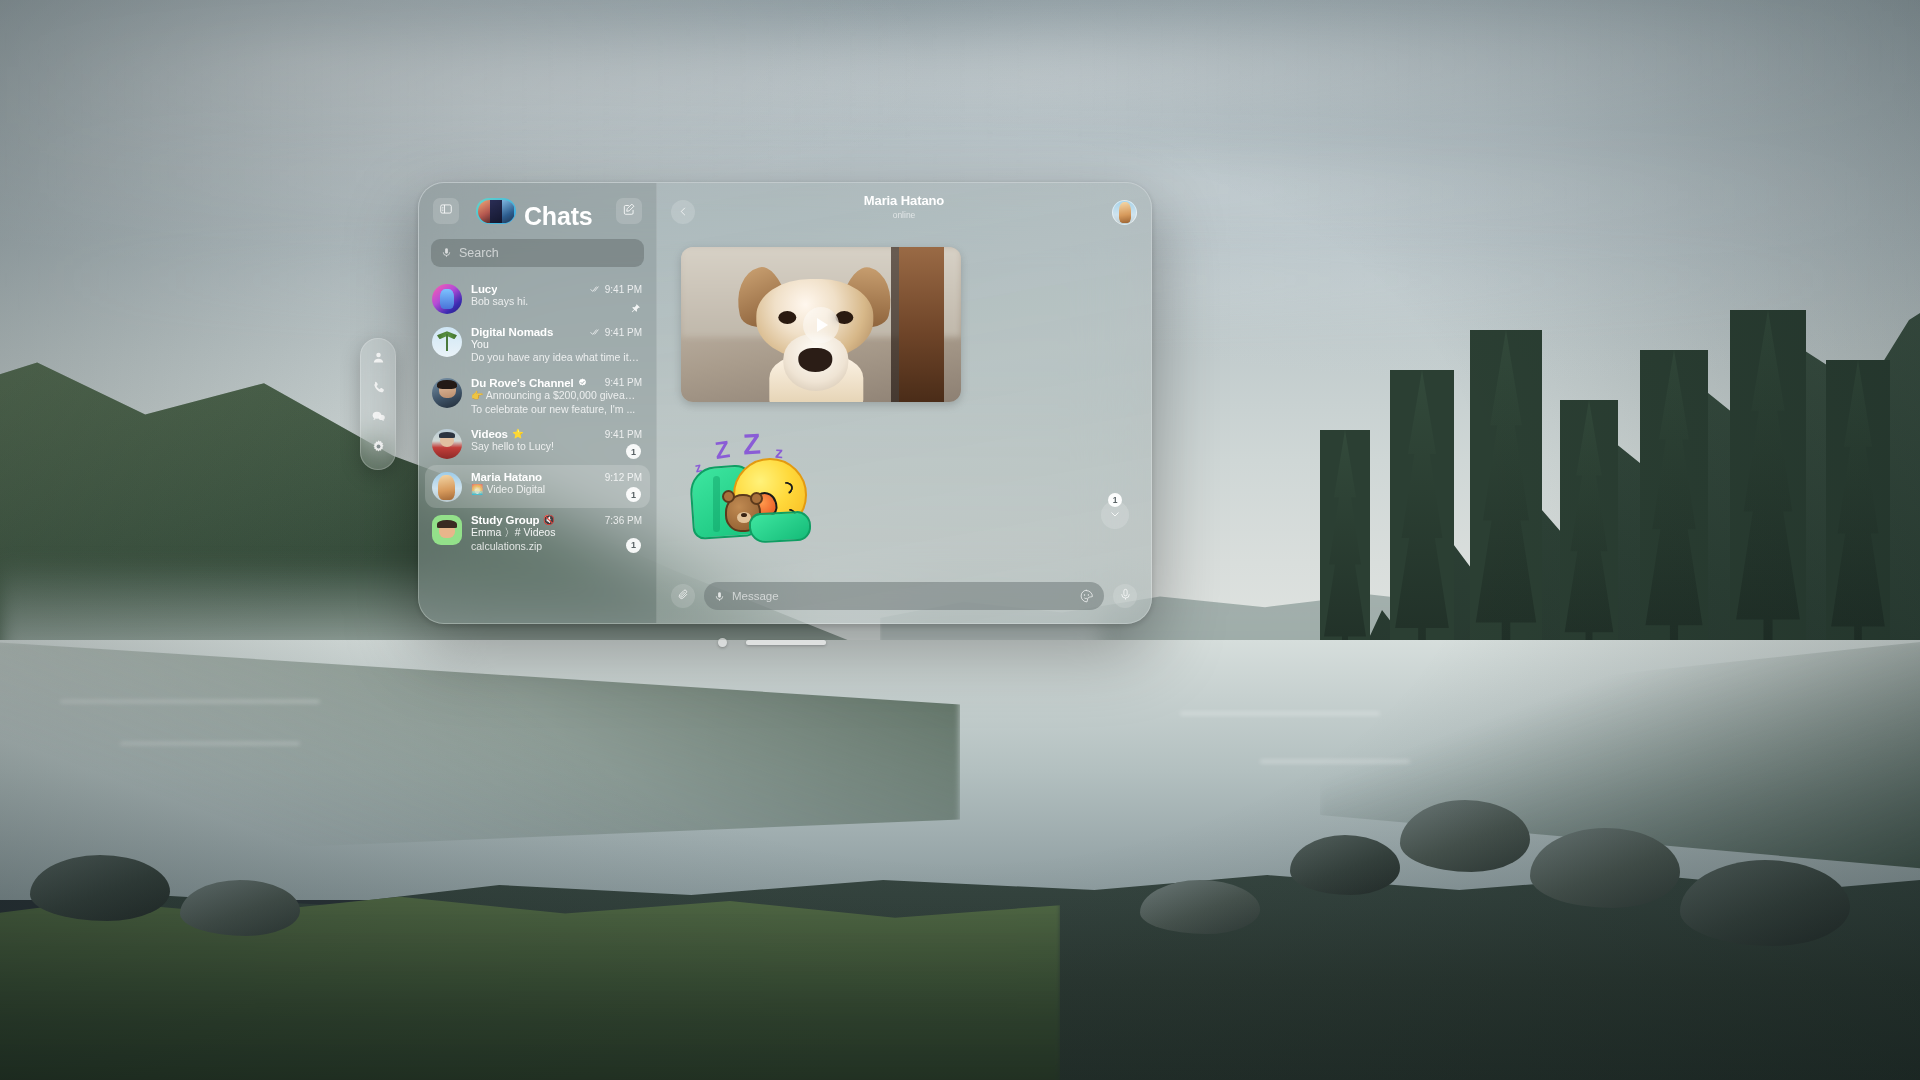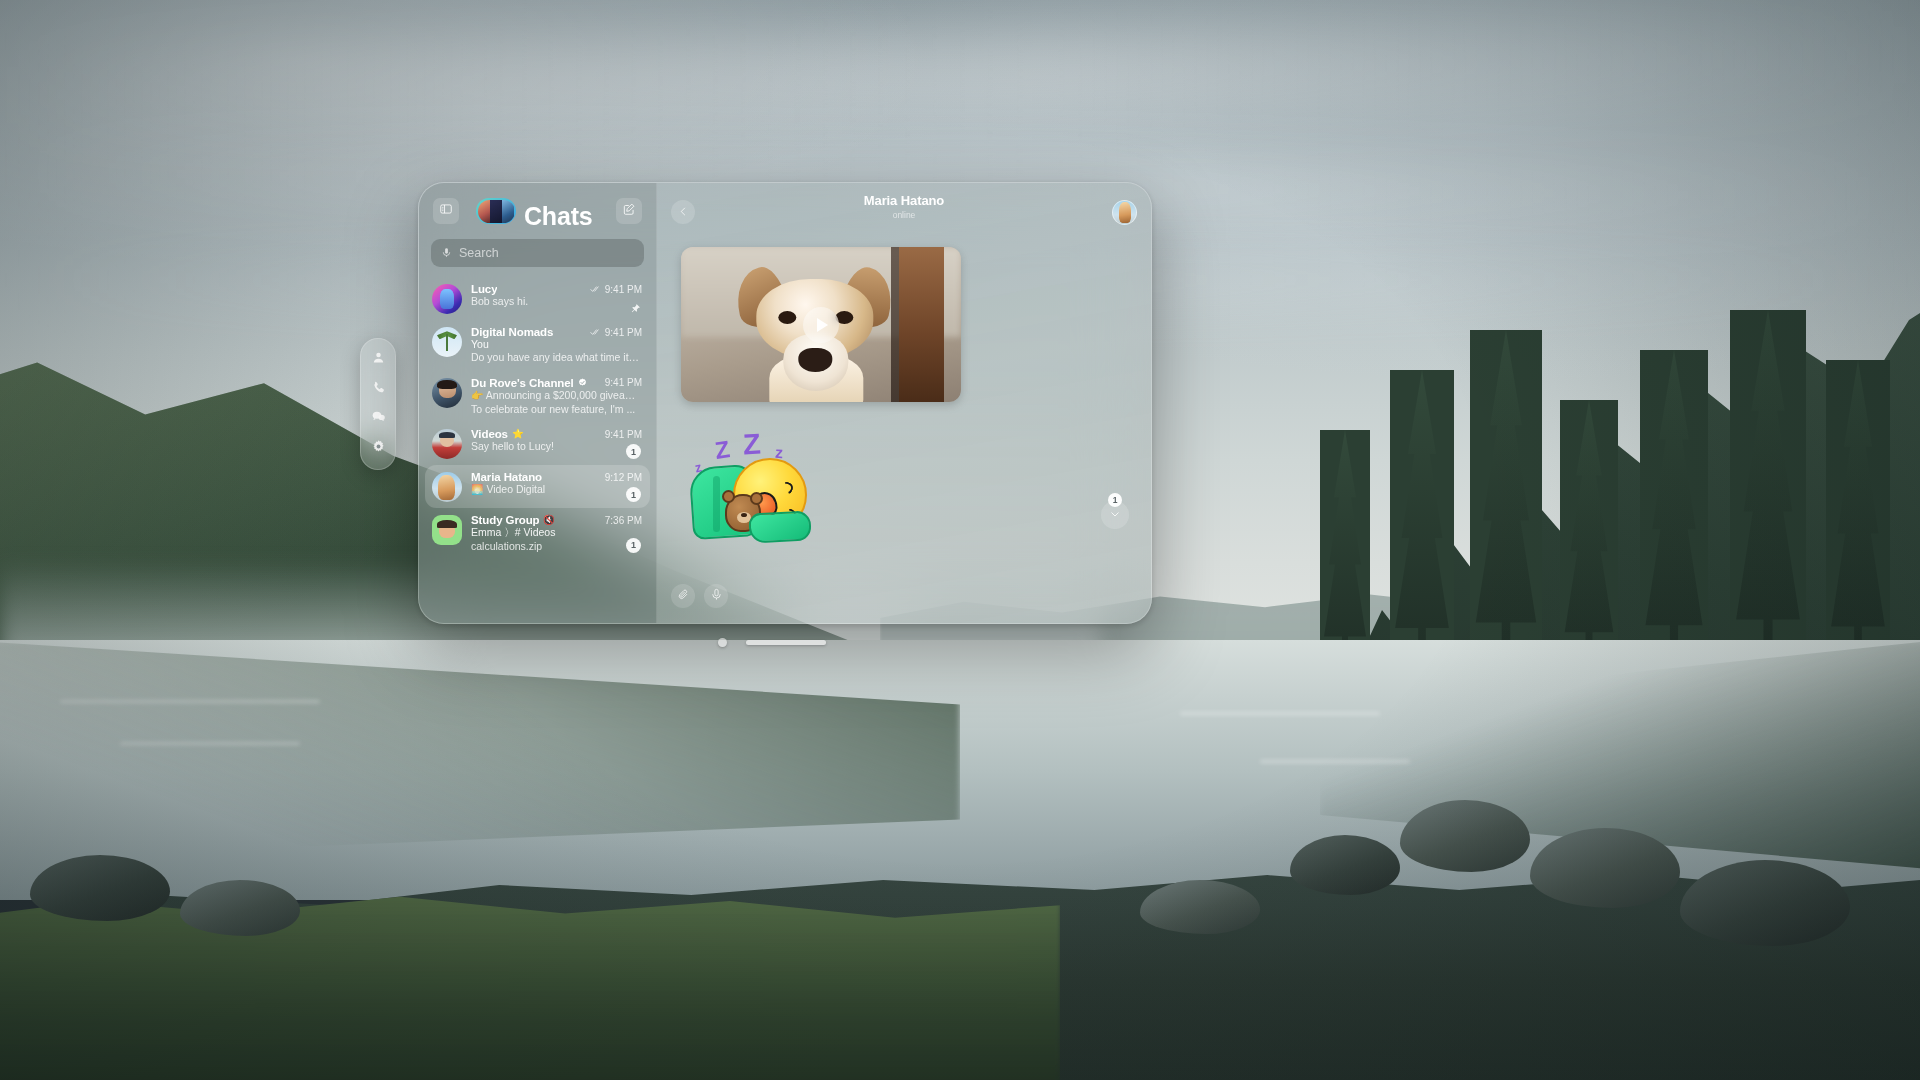--- a/index.html
+++ b/index.html
@@ -735,20 +735,38 @@
     </div>
 
     <div id="composer">
       <div class="comp-circ">
         <span>
           <svg viewBox="0 0 24 24">
               <path d="M18.5 11.3l-7.1 7.1a4.4 4.4 0 0 1-6.2-6.2l7.6-7.6a2.9 2.9 0 0 1 4.1 4.1l-7.6 7.6a1.5 1.5 0 0 1-2.1-2.1l6.9-6.9"></path>
             </svg>
         </span>
       </div>
+      <div id="message-field">
+        <svg class="mic" viewBox="0 0 24 24">
+            <rect x="9" y="2.5" width="6" height="12" rx="3"></rect>
+            <path d="M5 11.5a7 7 0 0 0 14 0" fill="none" stroke="rgba(255,255,255,.78)" stroke-width="1.8"></path>
+            <line x1="12" y1="18.5" x2="12" y2="21.5" stroke="rgba(255,255,255,.78)" stroke-width="1.8"></line>
+          </svg>
+        <span id="message-placeholder">Message</span>
+        <span id="emoji-btn">
+          <span>
+            <svg viewBox="0 0 24 24">
+                <path d="M12 2.6a9.4 9.4 0 0 1 9.4 9.4c0 .6-5 .4-6.6 2-1.6 1.6-1.4 6.6-2 6.6a9.4 9.4 0 0 1 0-18.8z" stroke-linejoin="round"></path>
+                <circle cx="8.8" cy="9.6" r="1.1" fill="rgba(255,255,255,.85)" stroke="none"></circle>
+                <circle cx="15" cy="9.6" r="1.1" fill="rgba(255,255,255,.85)" stroke="none"></circle>
+                <path d="M8.5 14.3c1.2 1.2 3.2 1.3 4.4.2"></path>
+              </svg>
+          </span>
+        </span>
+      </div>
       <div class="comp-circ">
         <span>
           <svg viewBox="0 0 24 24">
               <rect x="9" y="2.5" width="6" height="12" rx="3"></rect>
               <path d="M5 11.5a7 7 0 0 0 14 0"></path>
               <line x1="12" y1="18.5" x2="12" y2="21.5"></line>
             </svg>
         </span>
       </div>
     </div>

